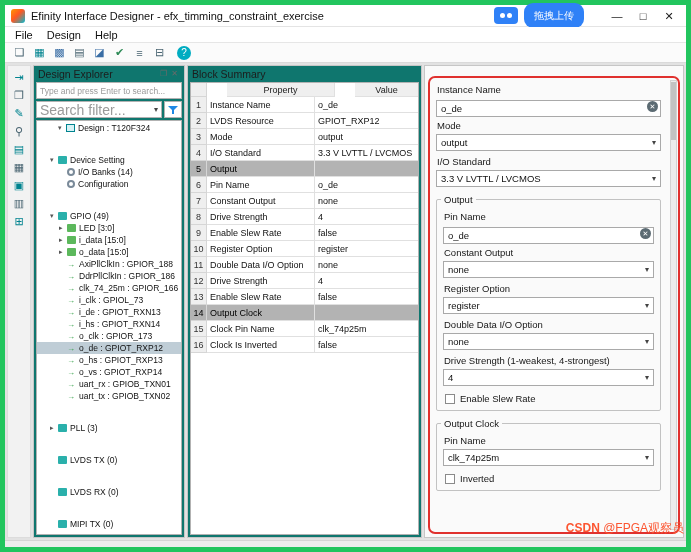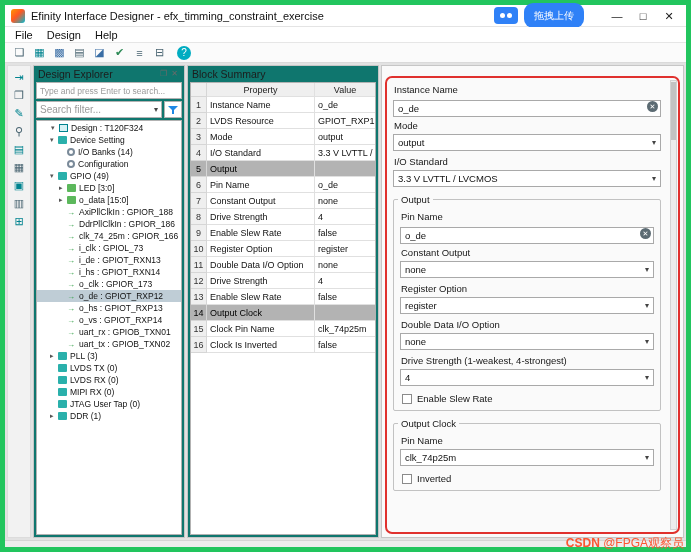--- a/index.html
+++ b/index.html
@@ -35,46 +35,46 @@
   .p-head { height: 15px; display: flex; align-items: center; font-size: 10.5px; color: #1c1c1c; padding: 0 4px; flex: none; }
   .ph-ico { width: 11px; text-align: center; color: #6a6a6a; font-size: 8px; line-height: 11px; }
   .ph-float::before { content: "❐"; }
   .ph-close::before { content: "✕"; }
 
   
   .de { width: 152px; flex: none; }
   .de-search { margin: 1px 2px 0; height: 17px; border: 1px solid #b2b2b2; background: #fff; font-size: 8.5px; padding: 0 3px; font-family: inherit; color: #222; width: calc(100% - 4px); }
   .de-search::placeholder { color: #9a9a9a; }
   .filter-row { display: flex; gap: 2px; margin: 2px 2px; height: 17px; flex: none; }
-  .f-combo { flex: 1; border: 1px solid #b2b2b2; background: #fff; display: flex; align-items: center; padding: 0 3px; font-size: 10px; color: #9a9a9a; }
+  .f-combo { flex: 1; border: 1px solid #b2b2b2; background: #fff; display: flex; align-items: center; padding: 0 3px; font-size: 14px; color: #9a9a9a; }
   .ca { margin-left: auto; font-size: 8px; color: #444; } .ca::before { content: "▾"; }
   .f-btn { width: 18px; border: 1px solid #b2b2b2; background: #fff; display: flex; align-items: center; justify-content: center; }
   .funnel { position: relative; width: 10px; height: 10px; }
   .funnel::before { content: ""; position: absolute; top: 1px; left: 0; border-left: 5px solid transparent; border-right: 5px solid transparent; border-top: 5px solid #1e88e5; }
   .funnel::after { content: ""; position: absolute; top: 5px; left: 4px; width: 2px; height: 4px; background: #1e88e5; }
   .tree { flex: 1; margin: 0 2px 2px; border: 1px solid #b2b2b2; background: #fff; overflow: hidden; padding-top: 1px; }
   .trow { height: 12px; display: flex; align-items: center; font-size: 8.5px; color: #111; white-space: nowrap; }
   .trow.sel { background: #bfcdd6; }
-  .l0 { padding-left: 14px; } .l1 { padding-left: 13px; } .l2 { padding-left: 22px; }
+  .l0 { padding-left: 21px; } .l1 { padding-left: 13px; margin-top: 20px; } .l2 { padding-left: 22px; }
   .arr { width: 8px; flex: none; font-size: 7px; color: #555; }
   .arr.open::before { content: "▾"; } .arr.closed::before { content: "▸"; }
   .tic { flex: none; margin-right: 3px; }
   .tic-chip { width: 9px; height: 8px; border: 1px solid #00838f; background: #d7f2f5; }
   .tic-folder { width: 9px; height: 8px; background: #2ab0ab; border-radius: 1px; }
   .tic-gear { width: 8px; height: 8px; border-radius: 50%; border: 2px solid #7a8a99; }
   .tic-bus { width: 9px; height: 8px; background: #5cb85c; border-radius: 1px; }
   .tic-pin { width: 9px; height: 9px; line-height: 9px; font-size: 8px; font-weight: bold; color: #2f9e44; }
   .tic-pin::before { content: "→"; }
   .tl { overflow: hidden; }
 
   
-  .bs { width: 192px; flex: none; }
+  .bs { width: 235px; flex: none; }
   .bs-table { flex: 1; margin: 1px 2px 2px; border: 1px solid #b2b2b2; background: #fff; overflow: hidden; font-size: 9px; }
   .bs-hrow, .bs-row { display: flex; }
-  .bs-hrow { height: 14px; }
+  .bs-hrow { height: 14px; gap: 20px; }
   .bs-row { height: 16px; }
   .c-num { width: 16px; flex: none; background: #efefef; border-right: 1px solid #d6d6d6; border-bottom: 1px solid #d6d6d6; display: flex; align-items: center; justify-content: center; color: #333; }
   .c-prop { width: 108px; flex: none; padding: 0 3px; display: flex; align-items: center; border-right: 1px solid #e0e0e0; border-bottom: 1px solid #e0e0e0; color: #111; overflow: hidden; white-space: nowrap; }
   .c-val { flex: 1; padding: 0 3px; display: flex; align-items: center; border-bottom: 1px solid #e0e0e0; color: #111; overflow: hidden; white-space: nowrap; }
   .bs-hrow .c-prop, .bs-hrow .c-val { background: #efefef; justify-content: center; color: #222; }
   .bs-row.section .c-num, .bs-row.section .c-prop, .bs-row.section .c-val { background: #b3b3b3; color: #000; }
 
   
   .be { flex: 1; }
   .be-body { flex: 1; position: relative; background: #fafafa; min-height: 0; overflow: hidden; }
@@ -90,21 +90,21 @@
   .clear::before { content: "✕"; }
   .combo { height: 17px; border: 1px solid #a9a9a9; background: #fff; display: flex; align-items: center; padding: 0 4px; font-size: 9.5px; color: #111; }
   .chk { display: flex; align-items: center; gap: 5px; margin: 7px 0 3px 2px; }
   .chk .box { width: 10px; height: 10px; border: 1px solid #8a8a8a; background: #fff; flex: none; }
   .chk .lab { font-size: 9.5px; color: #161616; }
   .group { position: relative; border: 1px solid #c2c2c2; border-radius: 2px; margin: 12px 0 6px; padding: 8px 6px 3px; }
   .group-title { position: absolute; top: -6px; left: 4px; background: #fafafa; padding: 0 3px; font-size: 9.5px; color: #161616; }
 
   
   .statusbar { height: 7px; background: #ededed; border-top: 1px solid #d5d5d5; flex: none; }
-  .watermark { position: absolute; right: 7px; bottom: 0; font-size: 12px; z-index: 10; white-space: nowrap; }
+  .watermark { position: absolute; right: 7px; bottom: 15px; font-size: 12px; z-index: 10; white-space: nowrap; }
   .wm-brand { color: #fc5531; font-weight: bold; }
   .wm-user { color: #fc5531; }
 </style>
 </head>
 <body>
 
 <div class="window">
 
   <div class="titlebar">
     <span class="logo"></span>
@@ -198,20 +198,25 @@
             <span class="tl">GPIO (49)</span>
           </div>
         <div class="trow l2">
             <span class="arr closed"></span>
             <span class="tic tic-bus"></span>
             <span class="tl">LED [3:0]</span>
           </div>
         <div class="trow l2">
             <span class="arr closed"></span>
             <span class="tic tic-bus"></span>
+            <span class="tl">i_data [15:0]</span>
+          </div>
+        <div class="trow l2">
+            <span class="arr closed"></span>
+            <span class="tic tic-bus"></span>
             <span class="tl">o_data [15:0]</span>
           </div>
         <div class="trow l2">
             <span class="arr"></span>
             <span class="tic tic-pin"></span>
             <span class="tl">AxiPllClkIn : GPIOR_188</span>
           </div>
         <div class="trow l2">
             <span class="arr"></span>
             <span class="tic tic-pin"></span>
@@ -274,20 +279,25 @@
           </div>
         <div class="trow l1">
             <span class="arr"></span>
             <span class="tic tic-folder"></span>
             <span class="tl">LVDS TX (0)</span>
           </div>
         <div class="trow l1">
             <span class="arr"></span>
             <span class="tic tic-folder"></span>
             <span class="tl">LVDS RX (0)</span>
+          </div>
+        <div class="trow l1">
+            <span class="arr"></span>
+            <span class="tic tic-folder"></span>
+            <span class="tl">MIPI TX (0)</span>
           </div>
         <div class="trow l1">
             <span class="arr"></span>
             <span class="tic tic-folder"></span>
             <span class="tl">MIPI RX (0)</span>
           </div>
         <div class="trow l1">
             <span class="arr"></span>
             <span class="tic tic-folder"></span>
             <span class="tl">JTAG User Tap (0)</span>

